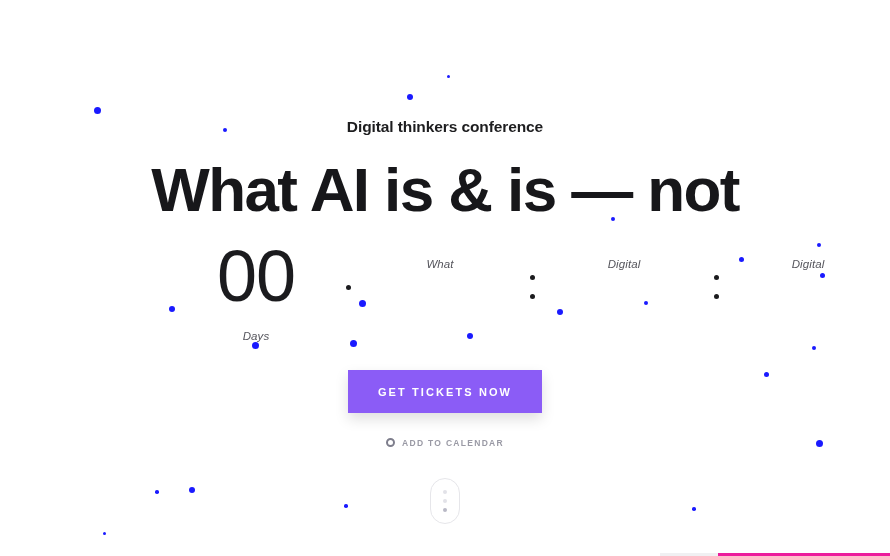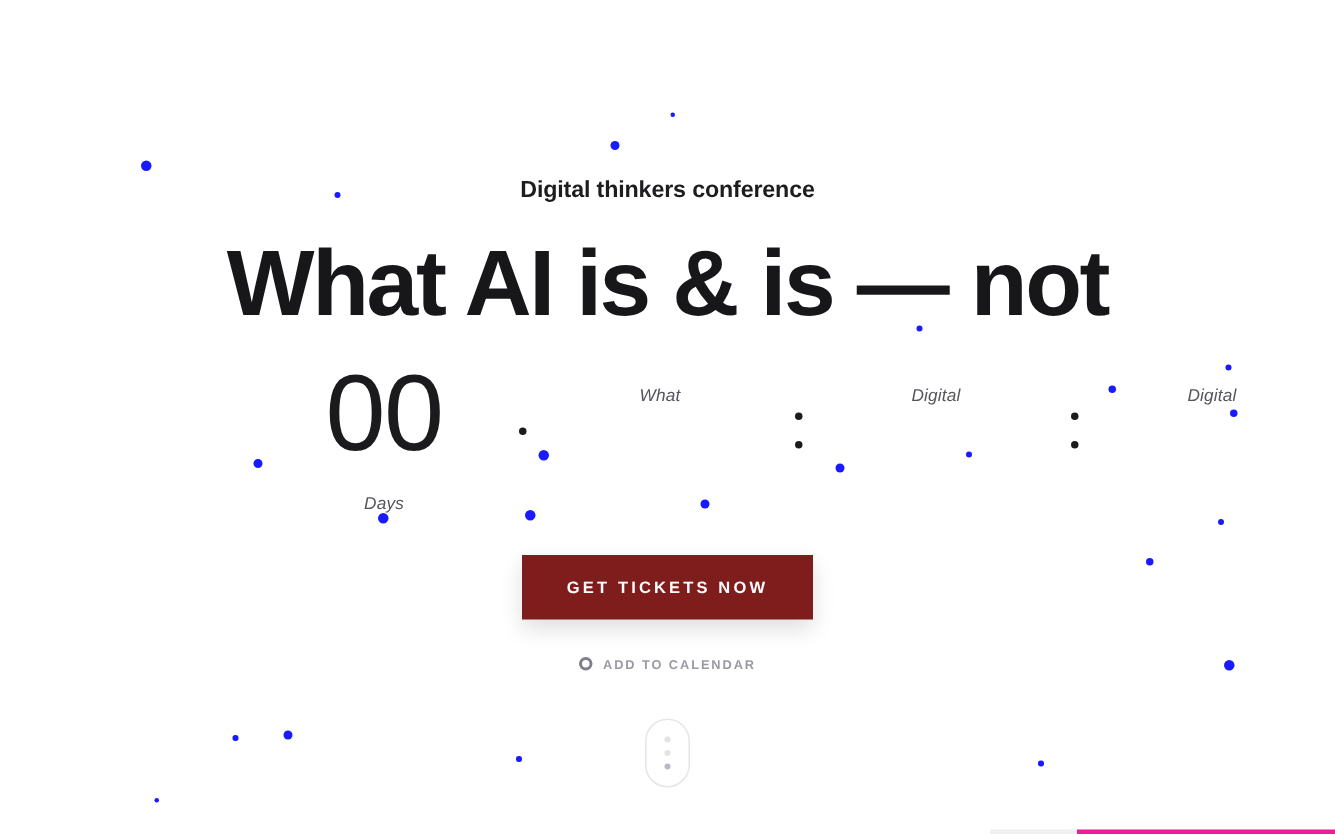--- a/index.html
+++ b/index.html
@@ -91,21 +91,21 @@
     width:5px; height:5px;
     border-radius:50%;
     background:#1b1b1e;
   }
   .cd-sep.single { justify-content:center; }
 
   
   .cta-wrap { margin-top:28px; }
   .cta {
     display:inline-block;
-    background:#7f1d1d;
+    background:#8b5cf6;
     color:#ffffff;
     border:none;
     padding:16px 30px 15px;
     font-size:11px;
     font-weight:bold;
     letter-spacing:2.1px;
     cursor:pointer;
     box-shadow:0 6px 14px rgba(0,0,0,0.13);
     font-family:"Liberation Sans", sans-serif;
   }

